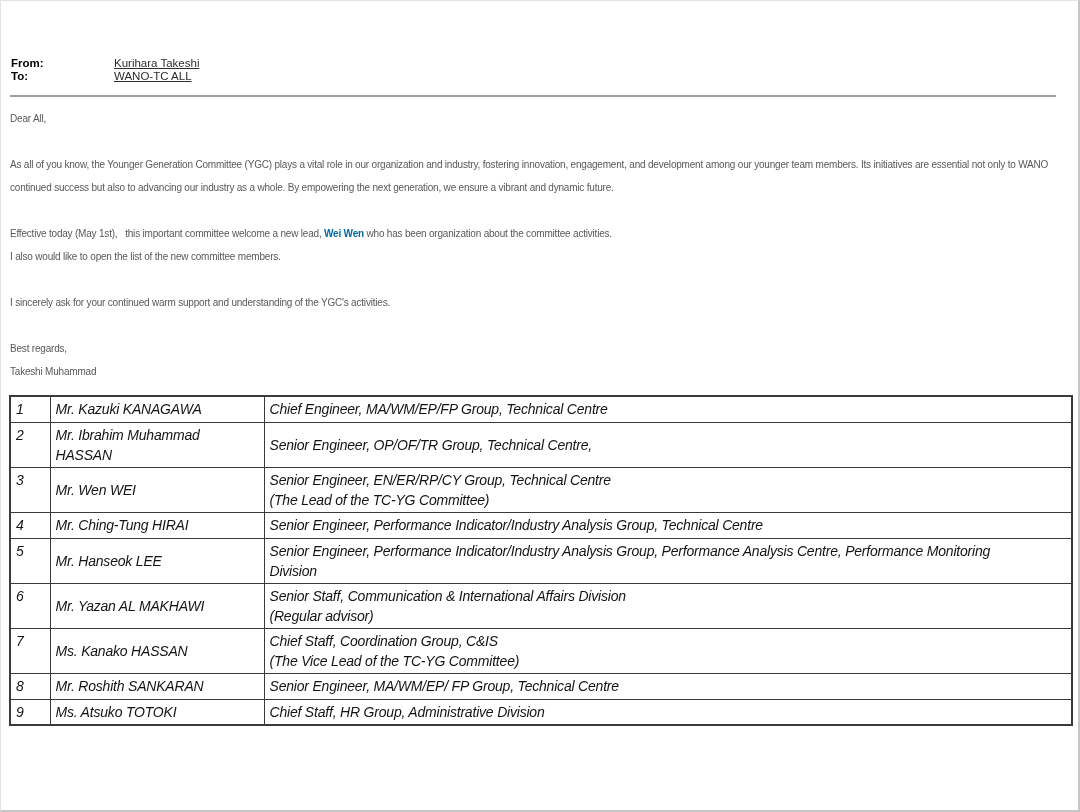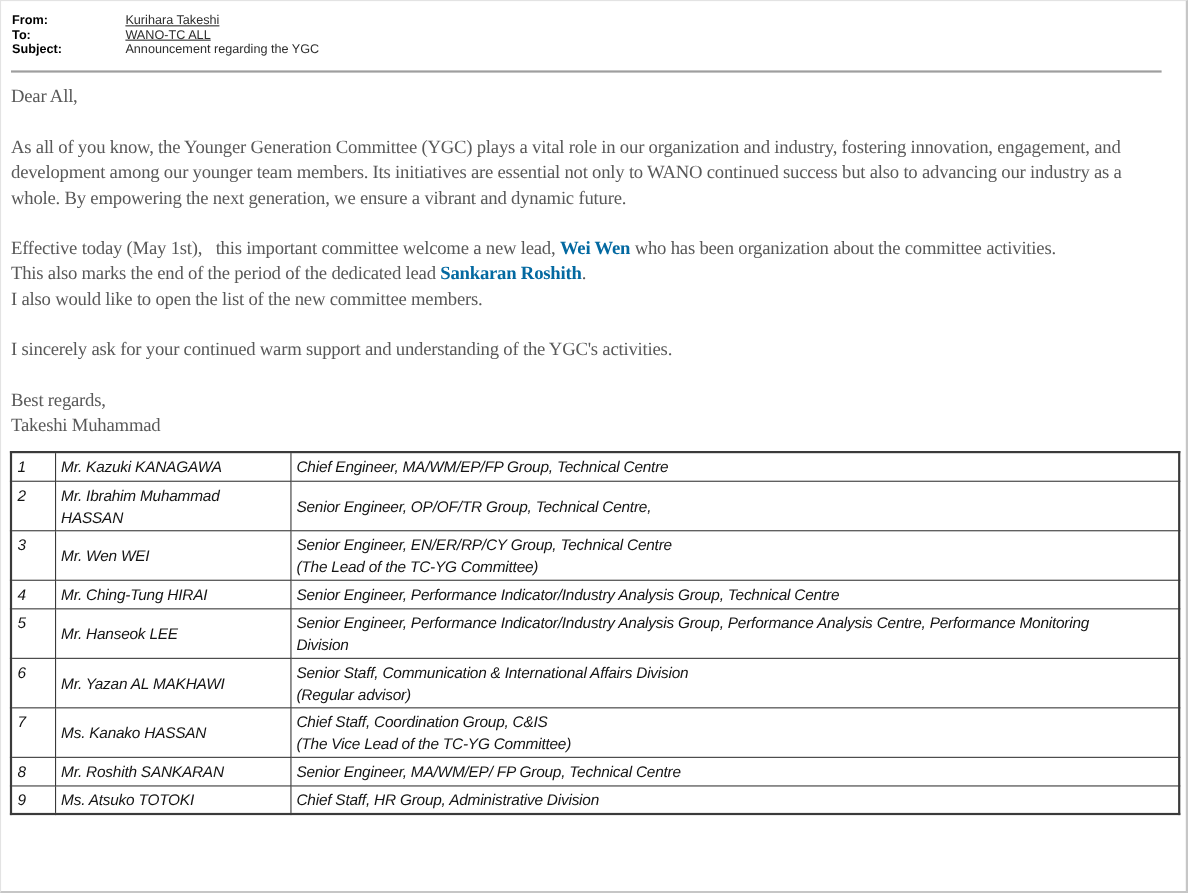--- a/index.html
+++ b/index.html
@@ -7,46 +7,45 @@
   body {
     width: 1080px; height: 812px;
     background: #ffffff;
     font-family: "Liberation Sans", sans-serif;
     border-top: 1px solid #e3e3e3;
     border-left: 1px solid #e3e3e3;
     border-right: 2px solid #c6c6c6;
     border-bottom: 2px solid #c6c6c6;
     overflow: hidden;
   }
-  .page { padding: 12px 22px 0 9px; }
+  .page { padding: 12px 22px 0 9px; margin-top: 44px; }
 
   
   .hdr { margin-left: 1px; }
   .hdr-row { display: flex; font-size: 11.5px; line-height: 13px; }
   .hdr-label { width: 103px; font-weight: bold; color: #000000; flex: 0 0 103px; }
   .hdr-value { color: #2d2d2d; }
   .hdr-value.link { text-decoration: underline; cursor: pointer; }
 
   .sep {
     border: none;
     border-top: 2px solid #9e9e9e;
     margin: 12px 0 10px 0;
   }
 
   
   .body-lines { }
   .bl {
     margin: 0;
-    font-size: 17px;
+    font-size: 10px;
     line-height: 23px;
     letter-spacing: -0.2px;
     color: #595959;
     white-space: pre-wrap;
     min-height: 23px;
-    font-family: Liberation Serif, serif;
   }
   .bl b { color: #0369a1; font-weight: 700; }
 
   
   table.members {
     margin-top: 12px;
     margin-left: -1px;
     border-collapse: collapse;
     width: 1064px;
     table-layout: fixed;
@@ -74,35 +73,30 @@
 
   <div class="hdr" id="hdr-fields">
       <div class="hdr-row">
         <span class="hdr-label">From:</span>
         <span class="hdr-value link">Kurihara Takeshi</span>
       </div>
       <div class="hdr-row">
         <span class="hdr-label">To:</span>
         <span class="hdr-value link">WANO-TC ALL</span>
       </div>
-      <div class="hdr-row">
-        <span class="hdr-label">Subject:</span>
-        <span class="hdr-value">Announcement regarding the YGC</span>
-      </div>
     </div>
 
   <hr class="sep">
 
   <div class="body-lines" id="body-lines">
       <p class="bl"><span>Dear All,</span></p>
       <p class="bl"></p>
       <p class="bl"><span>As all of you know, the Younger Generation Committee (YGC) plays a vital role in our organization and industry, fostering innovation, engagement, and development among our younger team members. Its initiatives are essential not only to WANO continued success but also to advancing our industry as a whole. By empowering the next generation, we ensure a vibrant and dynamic future.</span></p>
       <p class="bl"></p>
       <p class="bl"><span>Effective today (May 1st),   this important committee welcome a new lead, </span><b>Wei Wen</b><span> who has been organization about the committee activities.</span></p>
-      <p class="bl"><span>This also marks the end of the period of the dedicated lead </span><b>Sankaran Roshith</b><span>.</span></p>
       <p class="bl"><span>I also would like to open the list of the new committee members.</span></p>
       <p class="bl"></p>
       <p class="bl"><span>I sincerely ask for your continued warm support and understanding of the YGC's activities.</span></p>
       <p class="bl"></p>
       <p class="bl"><span>Best regards,</span></p>
       <p class="bl"><span>Takeshi Muhammad</span></p>
     </div>
 
   <table class="members">
     <colgroup>

